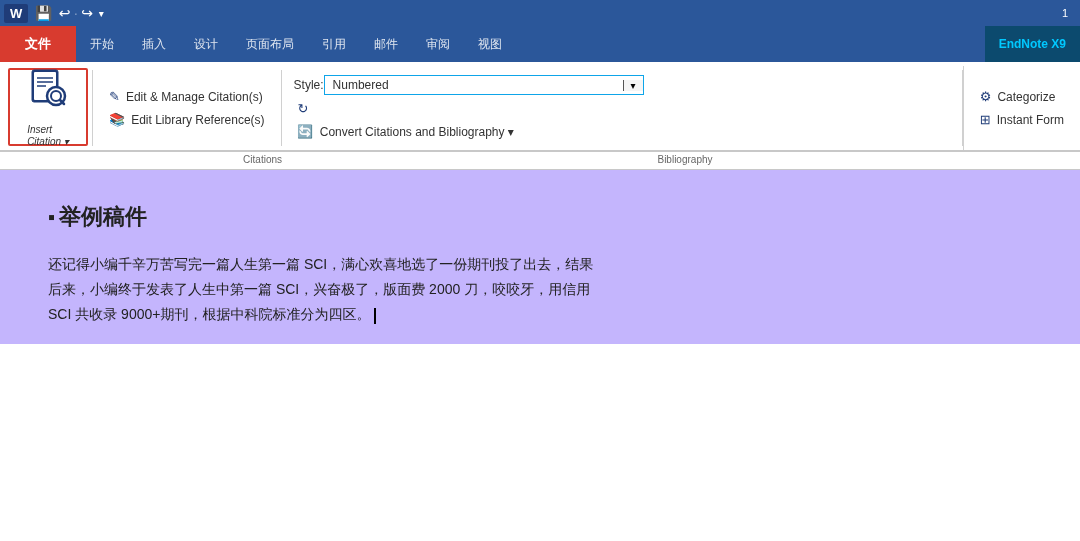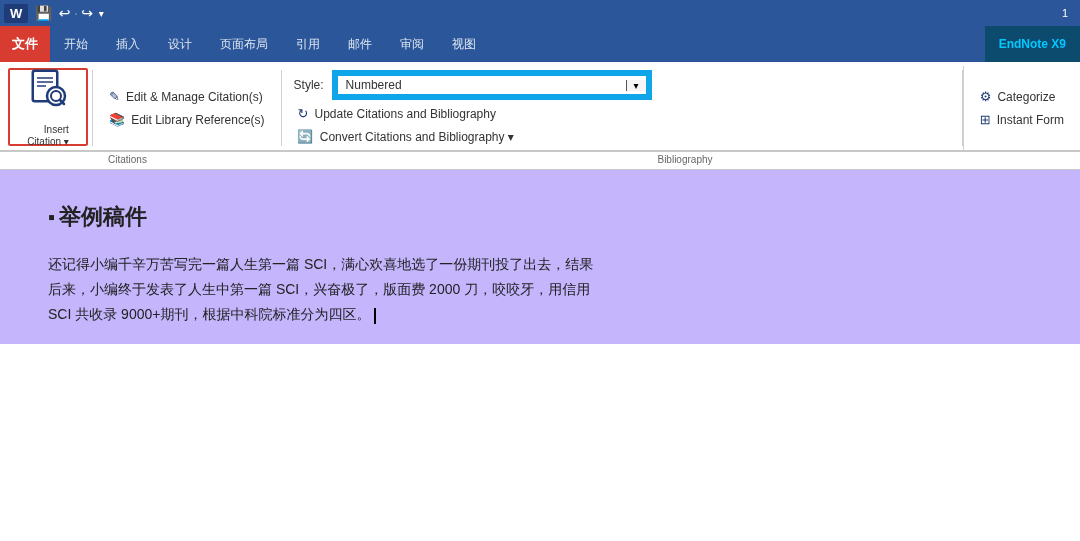--- a/index.html
+++ b/index.html
@@ -28,21 +28,21 @@
       height: 36px;
       display: flex;
       align-items: center;
     }
 
     .tab-file {
       background: #d83b2f;
       color: white;
       font-weight: bold;
       font-size: 13px;
-      padding: 6px 12px;
+      padding: 6px 25px;
       height: 36px;
       display: flex;
       align-items: center;
     }
 
     .tab-endnote {
       background: #0c4a6e;
       color: #00c8ff;
       font-weight: 600;
       font-size: 12px;
@@ -84,23 +84,24 @@
       display: flex;
       align-items: center;
       justify-content: center;
       font-size: 32px;
       color: #1f3c78;
     }
 
     .insert-citation-label {
       font-size: 10px;
       color: #333;
-      text-align: right;
+      text-align: left;
       line-height: 1.2;
       margin-top: 14px;
+      font-style: italic;
     }
 
     
     .ribbon-divider {
       width: 1px;
       background: #d0d0d0;
       margin: 4px 0;
     }
 
     
@@ -129,41 +130,40 @@
       flex-direction: column;
       justify-content: center;
       padding: 2px 12px;
       gap: 4px;
       flex: 1;
     }
 
     .style-row {
       display: flex;
       align-items: center;
-      gap: 8px;
       font-size: 12px;
     }
 
     .style-label {
       color: #333;
       font-size: 12px;
     }
 
     
     .group-labels {
       display: flex;
       background: #fff;
       border-bottom: 1px solid #c8c8c8;
       height: 18px;
     }
 
     .group-label {
       font-size: 10px;
       color: #666;
-      text-align: left;
+      text-align: right;
       padding: 2px 8px;
     }
 
     
     .right-group {
       display: flex;
       flex-direction: column;
       justify-content: center;
       padding: 2px 12px;
       gap: 4px;
@@ -238,21 +238,21 @@
       font-weight: bold;
       font-size: 13px;
       padding: 2px 6px;
       margin-right: 4px;
       border-radius: 2px;
     }
 
     .style-input-container {
       display: flex;
       align-items: center;
-      border: 6px solid #0ea5e9;
+      border: 1px solid #0ea5e9;
       min-width: 320px;
       position: relative;
     }
 
     .style-input-text {
       flex: 1;
       padding: 2px 8px;
       font-size: 12px;
       color: #333;
     }
@@ -341,21 +341,20 @@
     <div class="style-row">
       <span class="style-label">Style:</span>
       <div class="style-input-container">
         <span class="style-input-text">Numbered</span>
         <span class="style-dropdown-arrow">▾</span>
       </div>
     </div>
 
     <div class="ribbon-action">
       <span style="color:#1f3c78;font-size:13px;">↻</span>
-      <span>Update Citations and Bibliography</span>
     </div>
 
     <div class="ribbon-action">
       <span style="color:#1f3c78;font-size:13px;">🔄</span>
       <span>Convert Citations and Bibliography ▾</span>
     </div>
   </div>
 
   <div class="ribbon-divider"></div>
 

